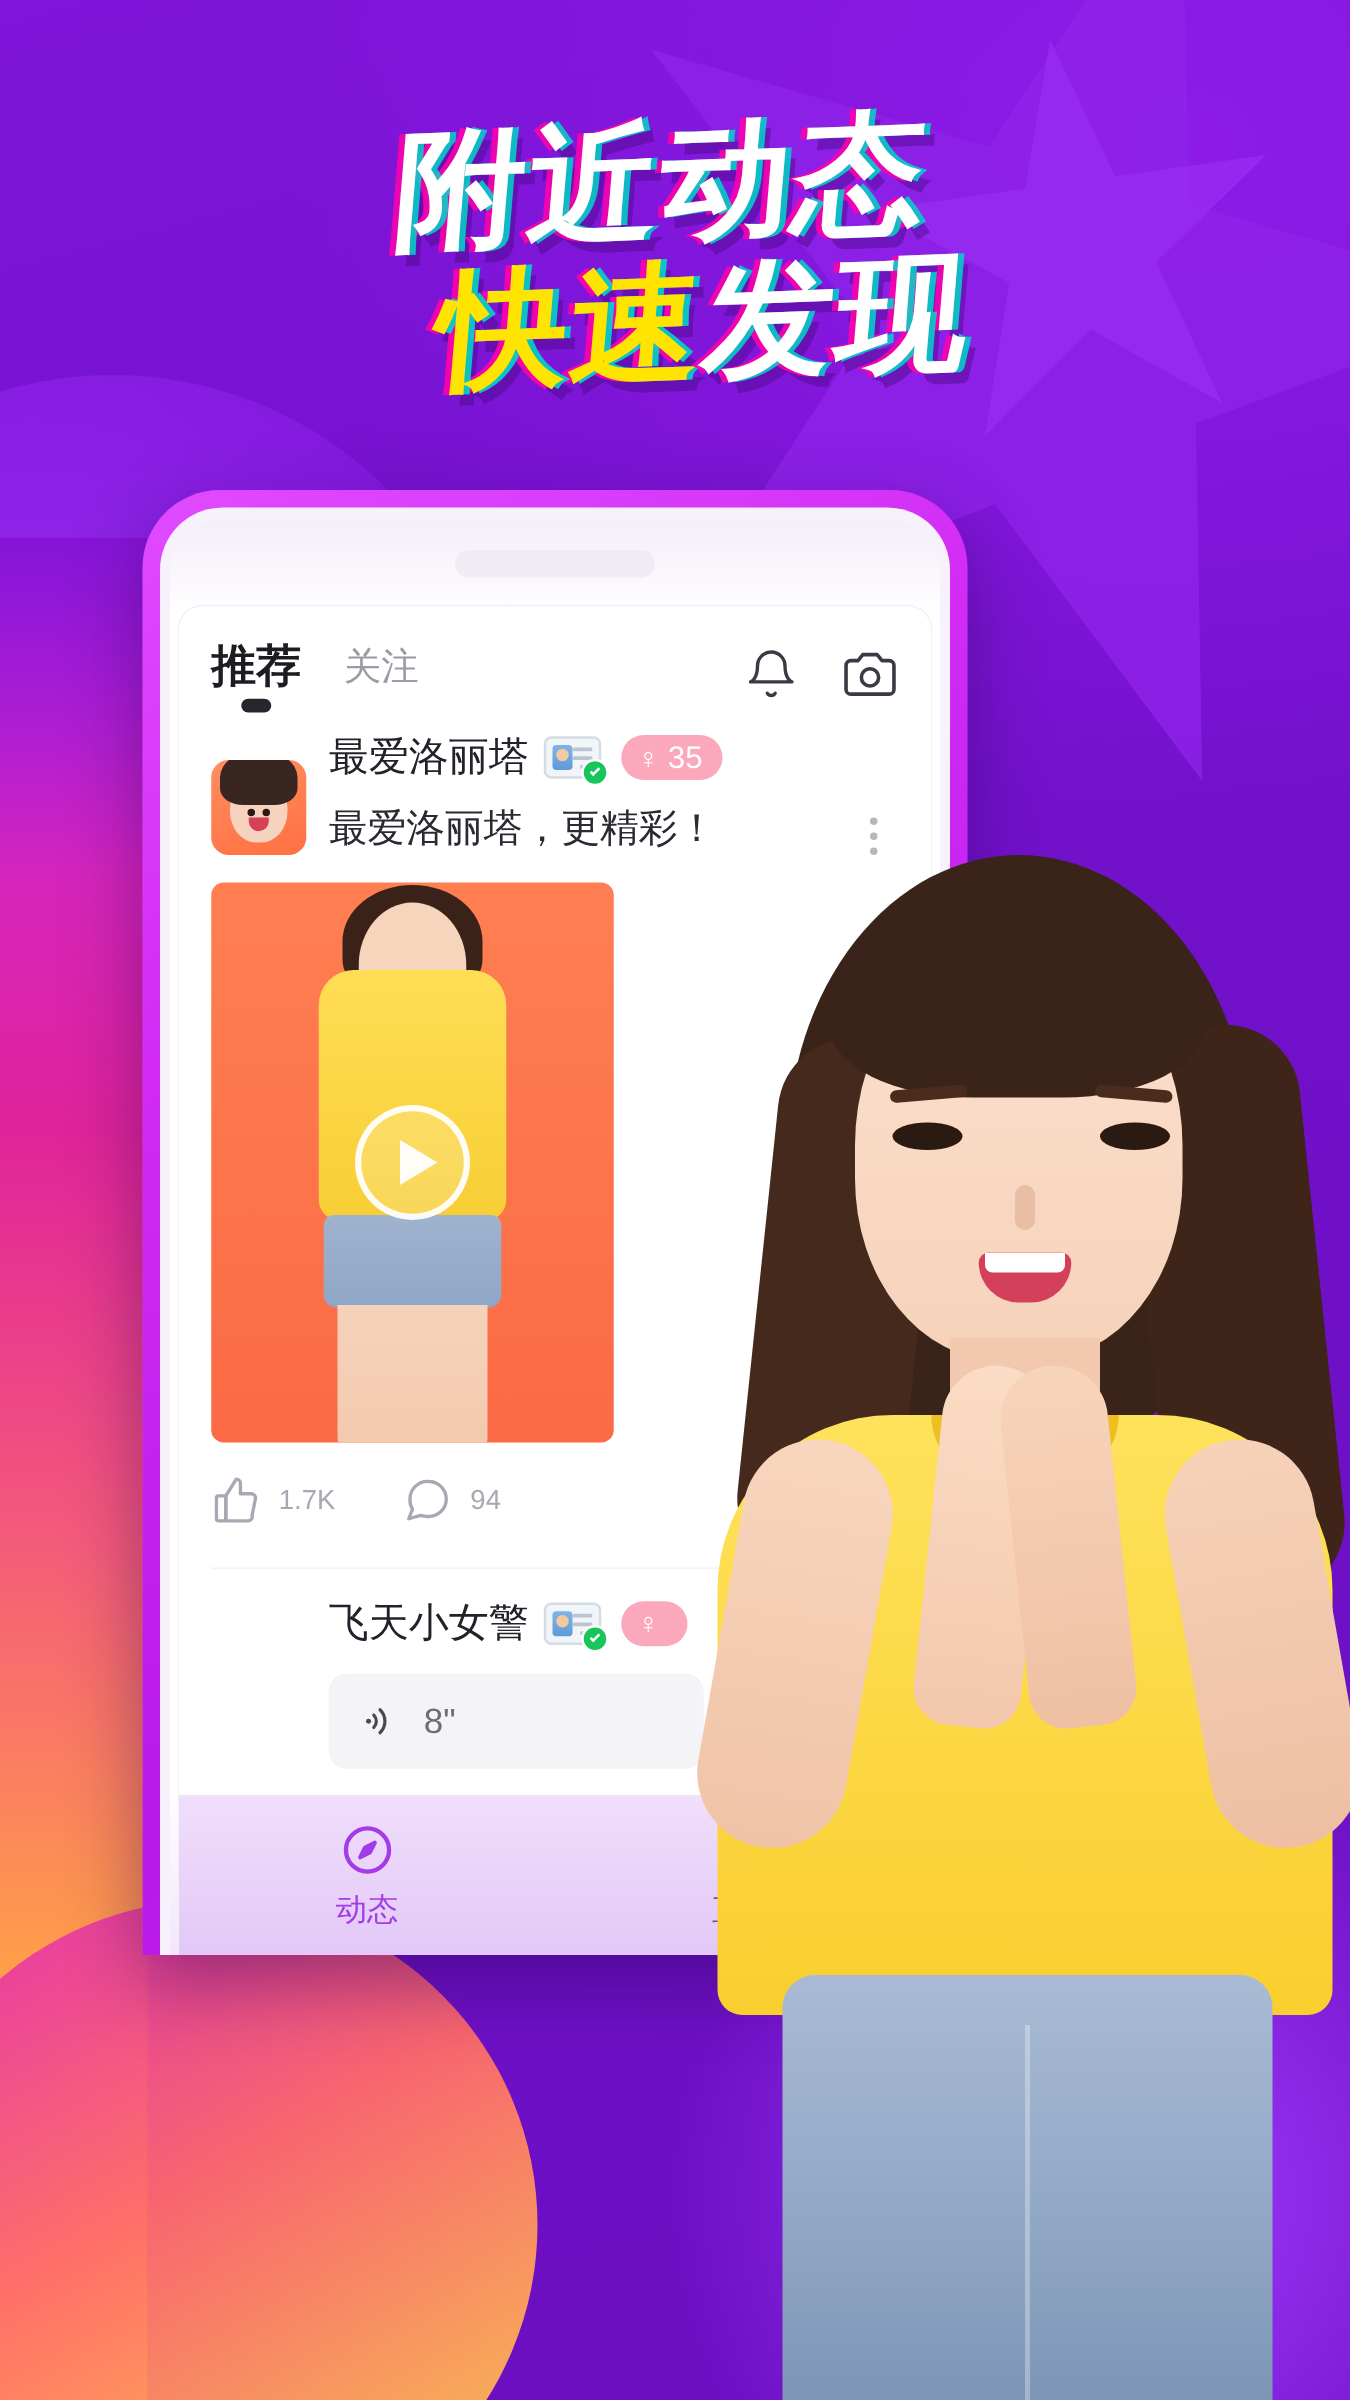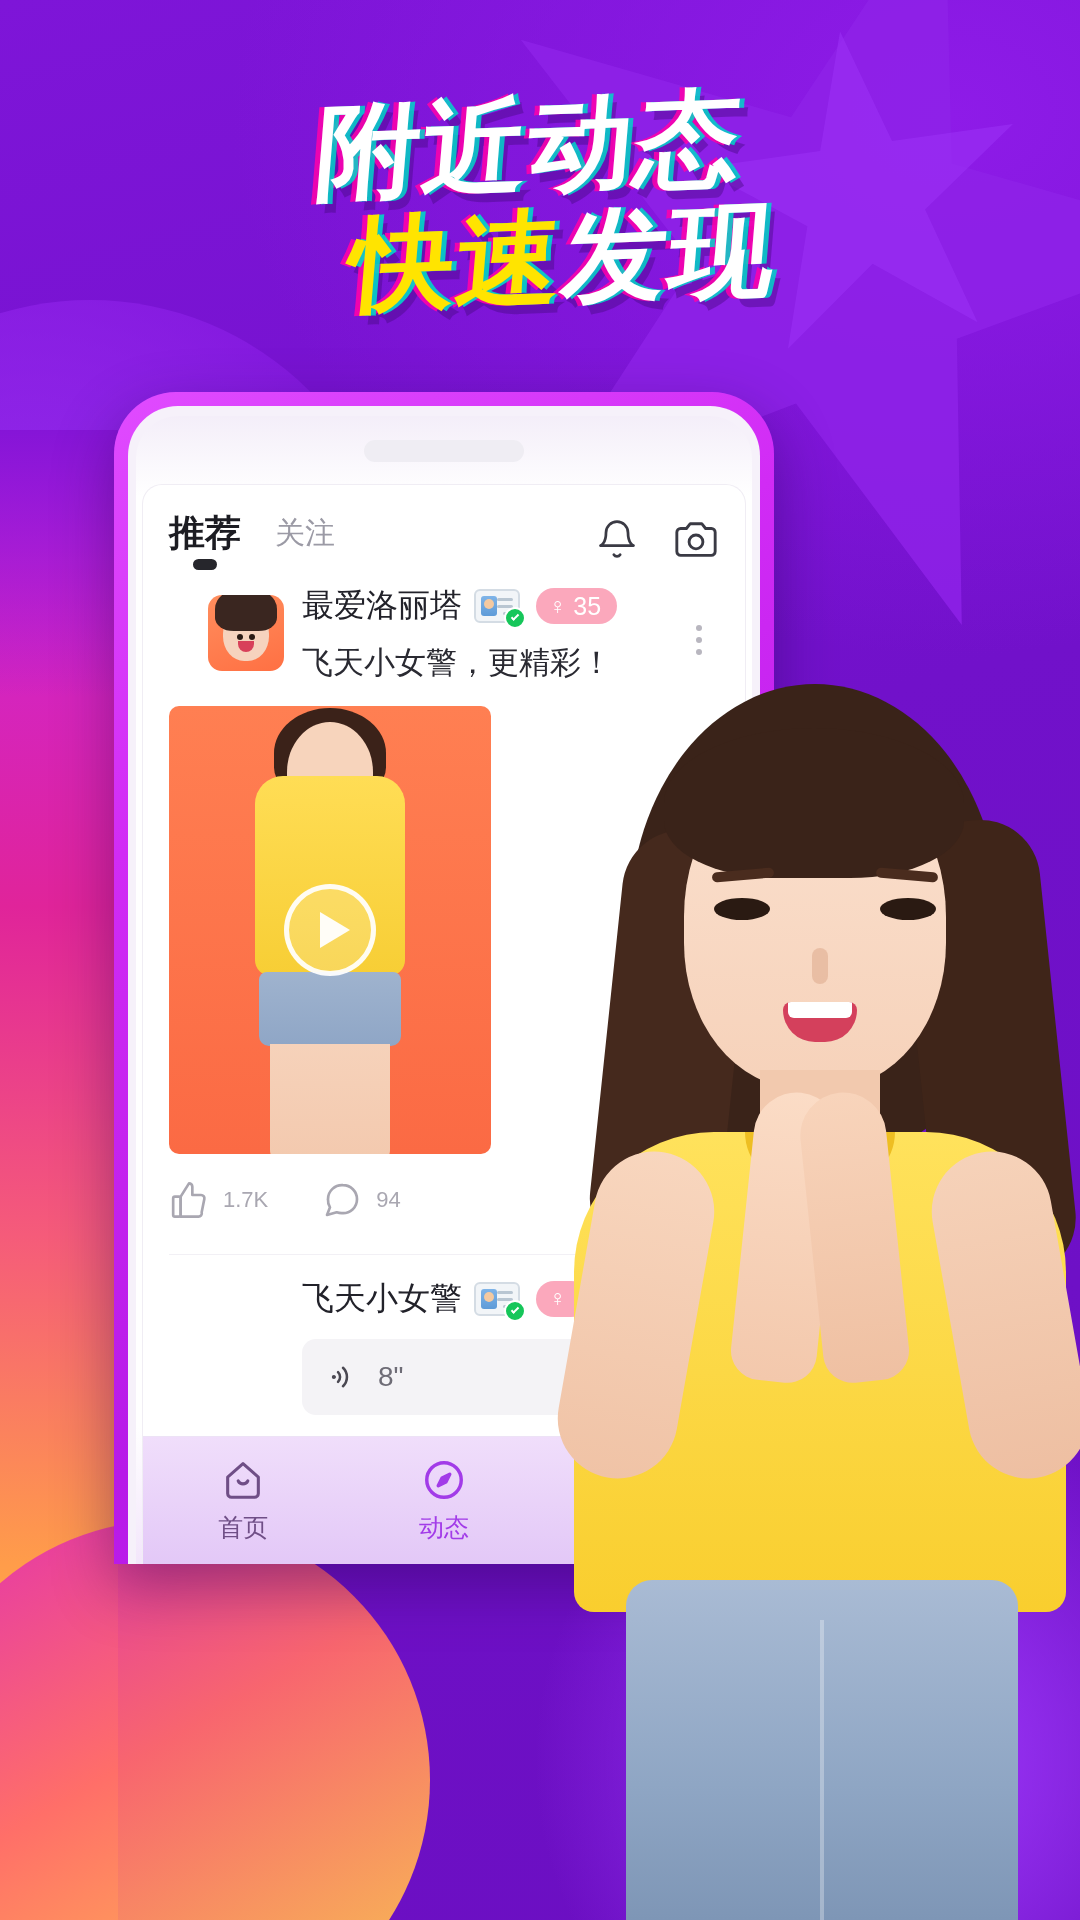--- a/index.html
+++ b/index.html
@@ -160,21 +160,21 @@
     position:absolute; left:50%; transform:translateX(-50%);
     bottom:0; width:24px; height:11px; border-radius:6px; background:#26262C;
   }
   .topbar-spacer{ flex:1 1 auto; }
   .ic-btn{ margin-left:34px; cursor:pointer; display:flex; }
 
   
   .feed{ flex:1 1 auto; overflow:hidden; padding:0 0 0 0; }
   .post{ padding:4px 26px 0 26px; }
 
-  .post-head{ display:flex; align-items:center;margin-left:39px; }
+  .post-head{ display:flex; align-items:flex-end; }
   .avatar{
     width:76px; height:76px; border-radius:14px;
     flex:0 0 auto; overflow:hidden;
     position:relative;
   }
   .av1{ background:linear-gradient(160deg,#FF8E5E 0%,#FF7043 100%); }
   .av2{ background:linear-gradient(160deg,#FFD2DE 0%,#F9AFC4 100%); }
   .av-face{
     position:absolute; left:50%; top:52%; transform:translate(-50%,-50%);
     width:46px; height:54px; border-radius:50% 50% 46% 46%;
@@ -520,21 +520,21 @@
                   <span class="ln ln3"></span>
                   <span class="badge-check">
                         <span></span>
                       </span>
                 </span>
                 <span class="pill-gender">
                   <span class="gsym">♀</span>
                   <span>35</span>
                 </span>
               </div>
-              <div class="post-text">飞天小女警，更精彩！</div>
+              <div class="post-text">最爱洛丽塔，更精彩！</div>
             </div>
             <div class="more-dots">
               <i></i>
                   <i></i>
                   <i></i>
             </div>
           </div>
 
           <div class="video-wrap">
             <div class="vw-hair"></div>
@@ -622,27 +622,20 @@
                     </div>
 
               </div>
             </div>
           </div>
         </div>
 
       </div>
 
       <div class="botnav">
-        <div class="nav-item">
-          <svg width="46" height="46" viewBox="0 0 24 24" fill="none" stroke="#6F4E86" stroke-width="1.6" stroke-linecap="round" stroke-linejoin="round">
-            <path d="M4 10.5 12 3.5l8 7V19a2 2 0 0 1-2 2H6a2 2 0 0 1-2-2z"></path>
-            <path d="M9.5 12.5a2.8 2.8 0 0 0 5 0"></path>
-          </svg>
-          <span class="nav-label">首页</span>
-        </div>
         <div class="nav-item active">
           <svg width="46" height="46" viewBox="0 0 24 24" fill="none" stroke="#A23BE8" stroke-width="1.8" stroke-linecap="round" stroke-linejoin="round">
             <circle cx="12" cy="12" r="9"></circle>
             <path d="M15 9 13 13l-4 2 2-4z" fill="#A23BE8"></path>
           </svg>
           <span class="nav-label">动态</span>
         </div>
         <div class="nav-item">
           <svg width="46" height="46" viewBox="0 0 24 24" fill="none" stroke="#6F4E86" stroke-width="1.6" stroke-linecap="round" stroke-linejoin="round">
             <rect x="2.5" y="6" width="13" height="12" rx="3"></rect>

